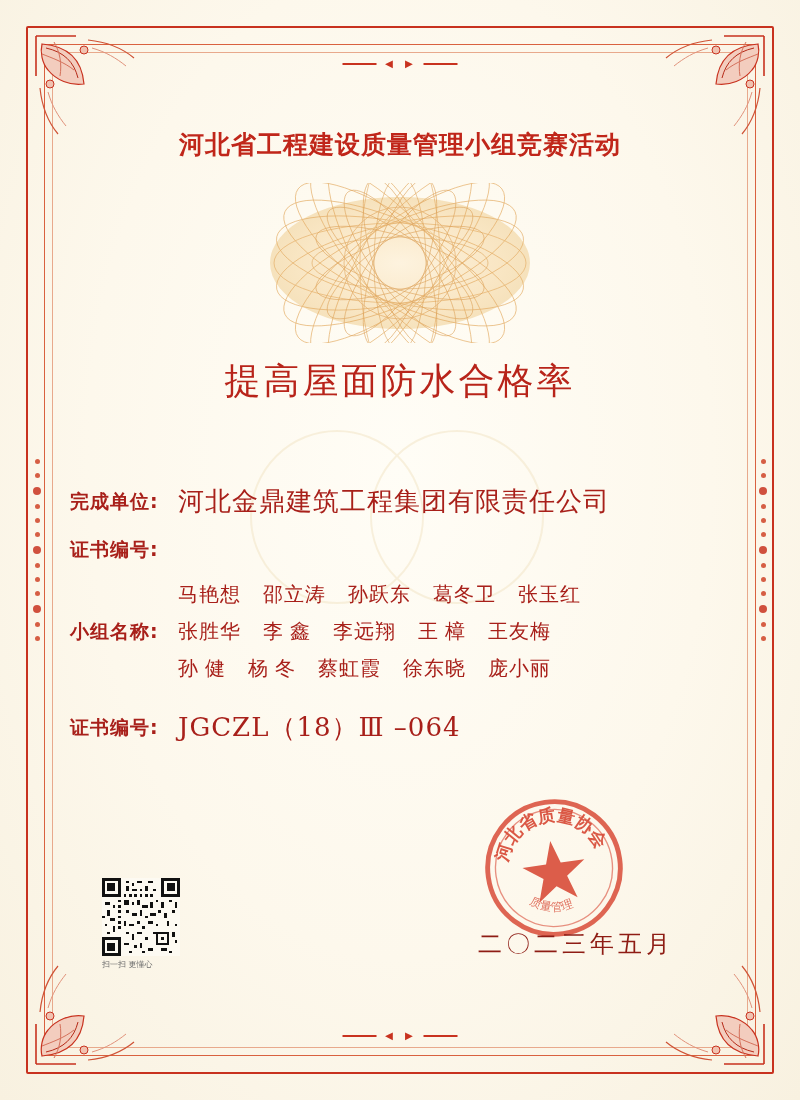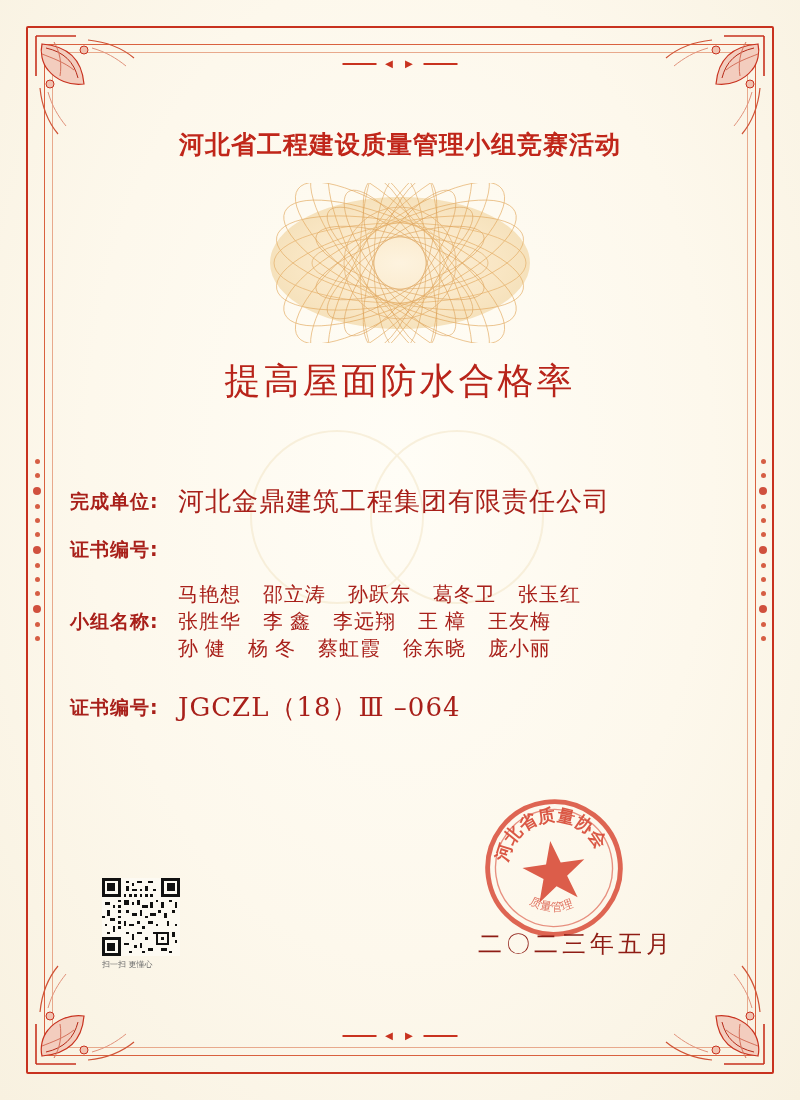--- a/index.html
+++ b/index.html
@@ -201,21 +201,21 @@
   }
   .field-value {
     font-size: 26px;
     color: #a8201a;
     letter-spacing: 1px;
     font-family: "DejaVu Serif", serif;
   }
   .members {
     display: flex;
     flex-direction: column;
-    gap: 0;
+    gap: 10px;
     font-family: Liberation Serif, serif;
   }
   .members .line {
     display: flex;
     gap: 22px;
     font-size: 20px;
     color: #a8201a;
     letter-spacing: 1px;
   }
   .members .line span { white-space: nowrap; }

